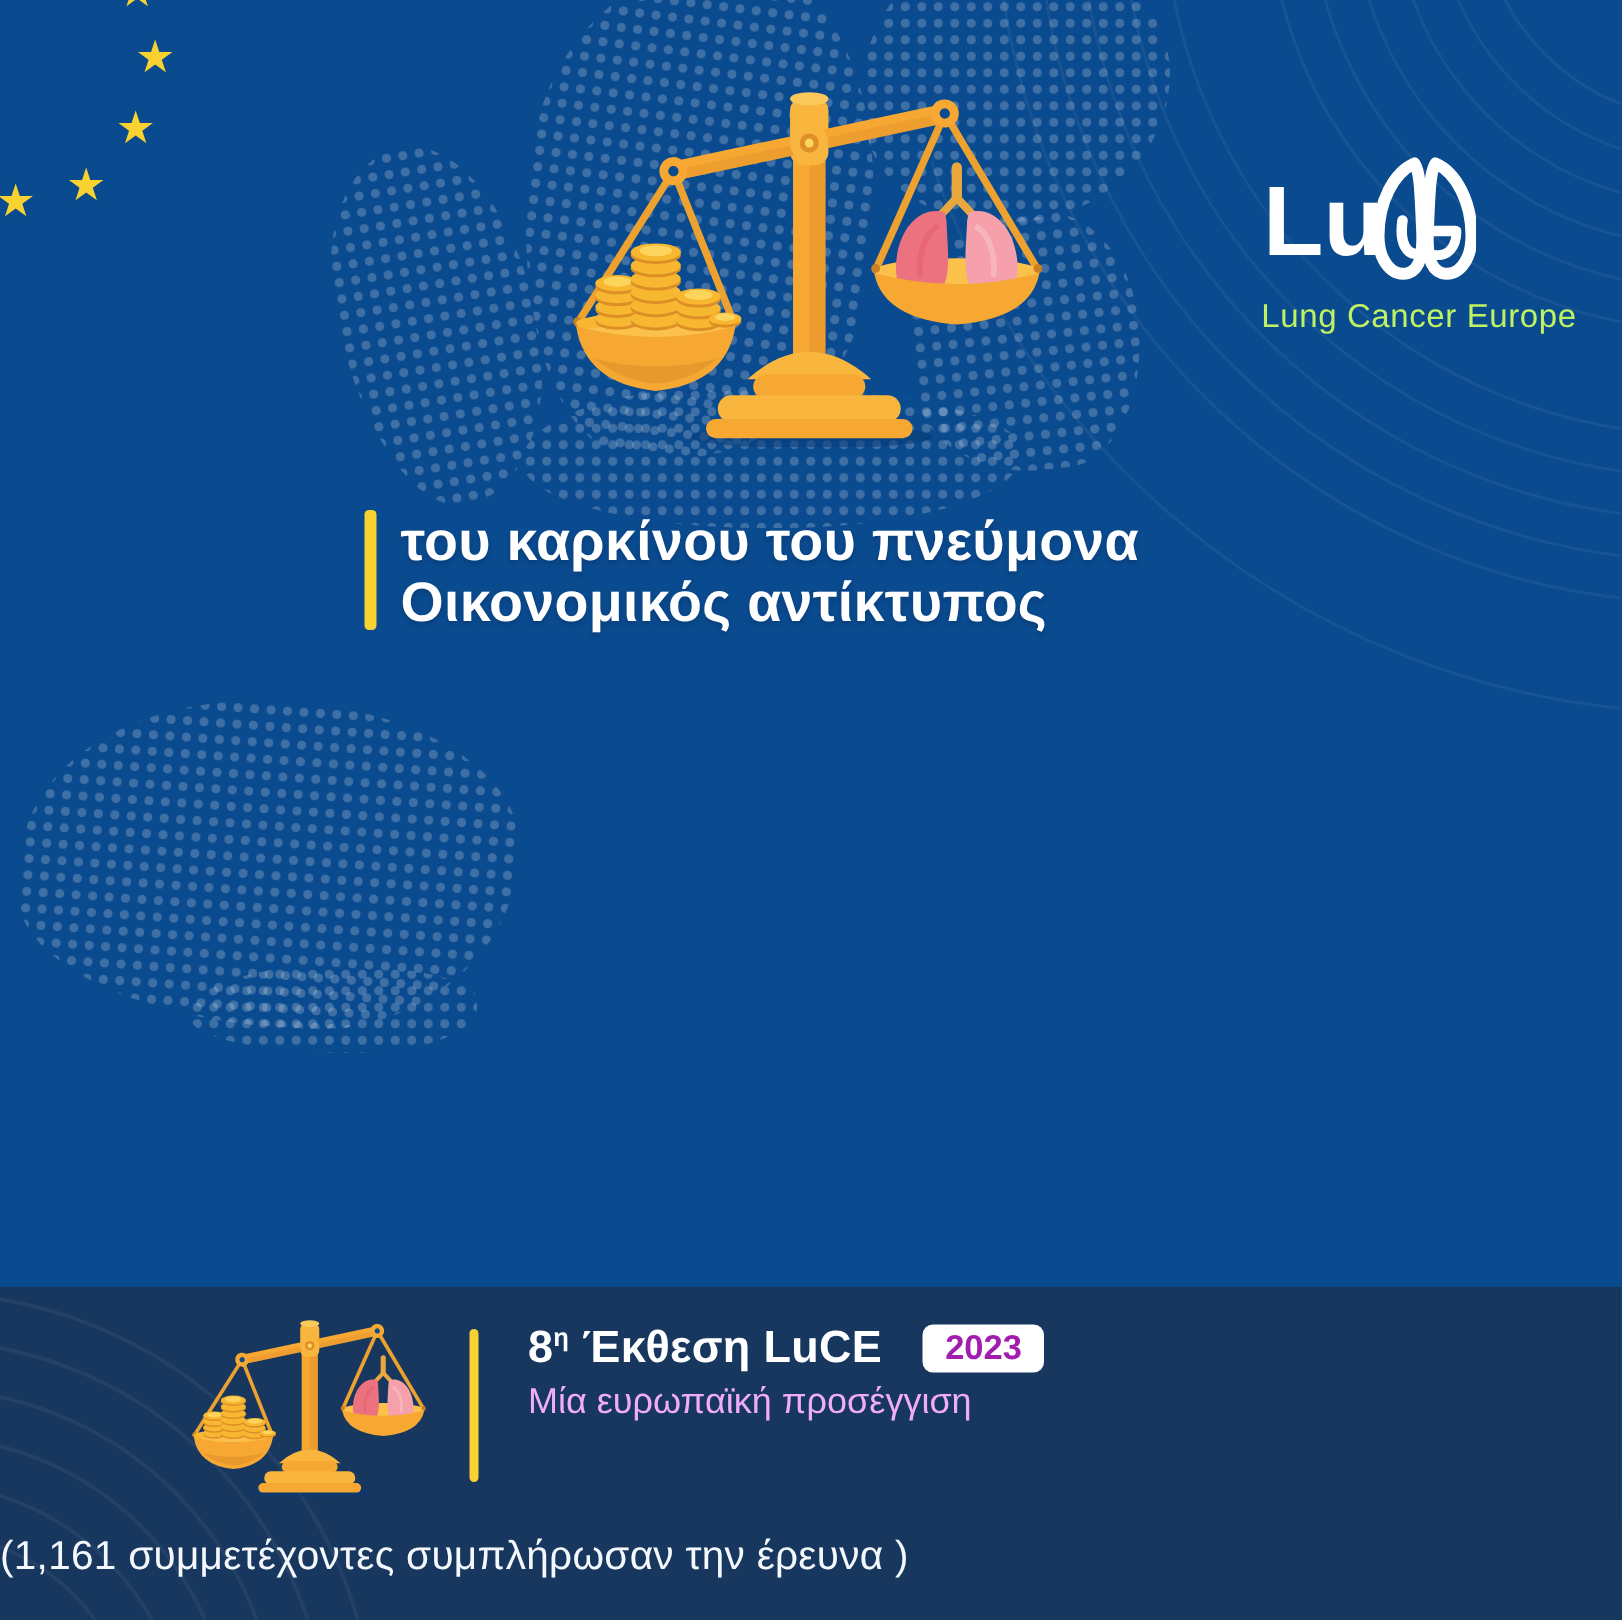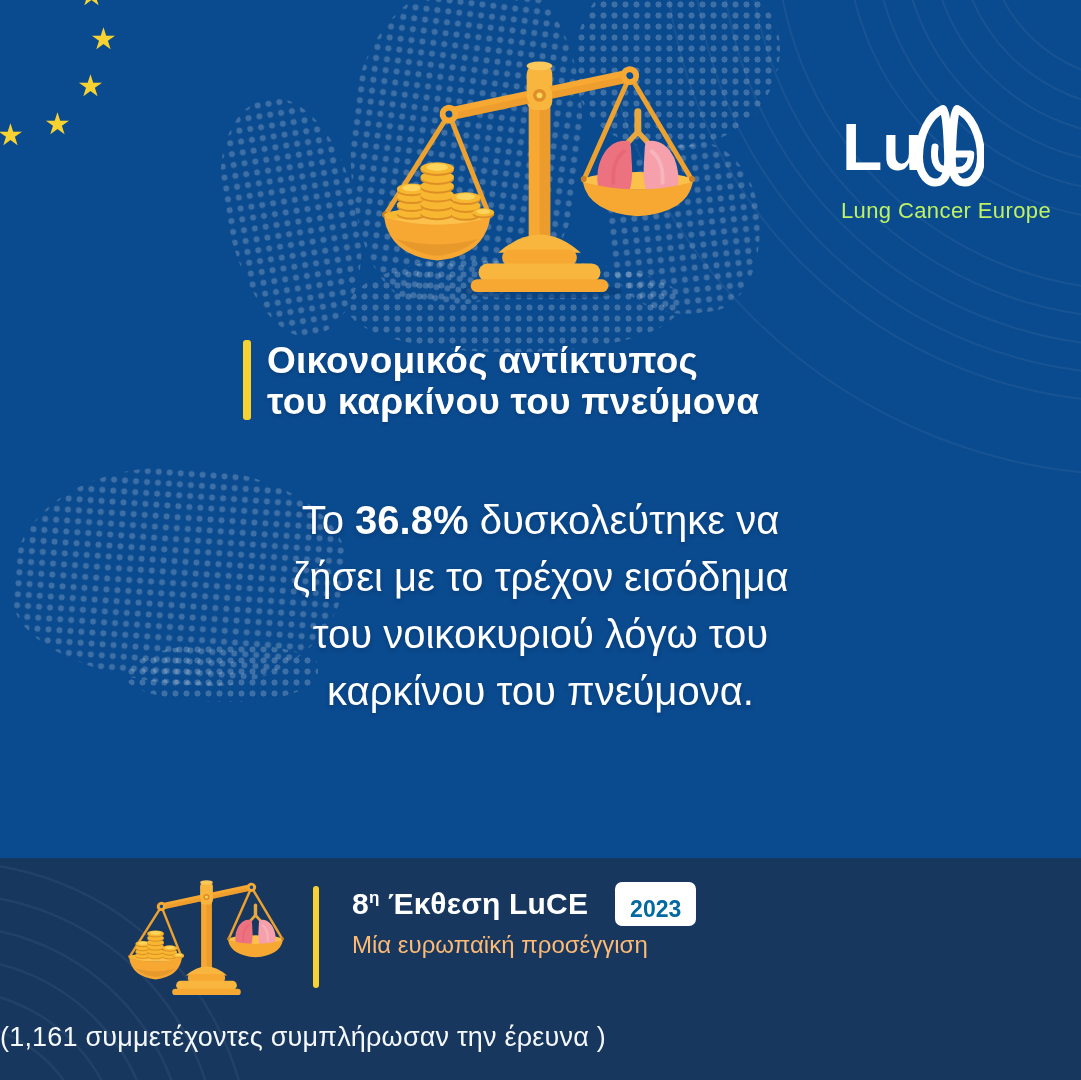--- a/index.html
+++ b/index.html
@@ -54,25 +54,25 @@
   .hero-body b{font-weight:700;}
   
   .footer{position:absolute;left:0;top:858px;width:1081px;height:222px;background:#17375e;}
   .footer-accent{position:absolute;left:313px;top:886px;width:6px;height:102px;background:#f8d231;border-radius:3px;}
   .mini-scale{position:absolute;left:123px;top:878px;}
   .report-block{position:absolute;left:352px;top:882px;}
   .report-line{display:flex;align-items:center;gap:27px;}
   .report-title{font-size:30px;font-weight:700;letter-spacing:.2px;}
   .report-title sup{font-size:17px;vertical-align:super;}
   .year-badge{
-    display:inline-block;background:#fff;color:#0369a1;
-    font-size:23px;font-weight:700;padding:14px 15px 3px;border-radius:7px;line-height:27px;
+    display:inline-block;background:#fff;color:#a21caf;
+    font-size:23px;font-weight:700;padding:2px 15px 3px;border-radius:7px;line-height:27px;
   }
   .report-sub-bold{margin-top:9px;font-size:26px;font-weight:700;letter-spacing:.1px;}
-  .report-sub-light{margin-top:5px;font-size:24px;font-weight:400;color:#fdba74;}
+  .report-sub-light{margin-top:5px;font-size:24px;font-weight:400;color:#f0abfc;}
   .participants{
     position:absolute;left:0;top:1022px;width:1081px;text-align:left;
     font-size:27px;font-weight:400;color:#f4f8fc;letter-spacing:.2px;
   }
   .main-scale{position:absolute;left:372px;top:57px;}
 </style>
 </head>
 <body>
 
 <div class="canvas">
@@ -240,30 +240,24 @@
       <path d="M93 43 C91 57 95 67 105 65" fill="none" stroke="#ffffff" stroke-width="7" stroke-linecap="round"></path>
       <path d="M115 5 C129 11 139 31 139 53 C139 71 129 81 119 78 C111 75 109 65 110 47 C111 27 111 11 115 5 Z" fill="none" stroke="#ffffff" stroke-width="8" stroke-linejoin="round"></path>
       <path d="M113 50 L128 50" stroke="#ffffff" stroke-width="7" stroke-linecap="round"></path>
       <path d="M129 50 C129 61 123 67 115 66" fill="none" stroke="#ffffff" stroke-width="6.5" stroke-linecap="round"></path>
     </svg>
     <div class="logo-name">Lung Cancer Europe</div>
   </div>
 
   <div class="title-bar"></div>
   <div class="hero-title">
+    <div>του καρκίνου του πνεύμονα</div>
     <div>Οικονομικός αντίκτυπος</div>
-    <div>του καρκίνου του πνεύμονα</div>
-  </div>
-
-  <div class="hero-body">
-    <div><span>Το </span><b>36.8%</b><span> δυσκολεύτηκε να</span></div>
-    <div>ζήσει με το τρέχον εισόδημα</div>
-    <div>του νοικοκυριού λόγω του</div>
-    <div>καρκίνου του πνεύμονα.</div>
-  </div>
+  </div>
+
 
   <div class="footer">
     <svg class="arcs arcs-bl" width="360" height="230" style="position:absolute;left:0;bottom:0;">
       <g fill="none" stroke="rgba(255,255,255,0.055)" stroke-width="2.5">
         <circle cx="-50" cy="312" r="140"></circle>
           <circle cx="-50" cy="312" r="172"></circle>
         <circle cx="-50" cy="312" r="204"></circle>
           <circle cx="-50" cy="312" r="236"></circle>
         <circle cx="-50" cy="312" r="268"></circle>
           <circle cx="-50" cy="312" r="300"></circle>

